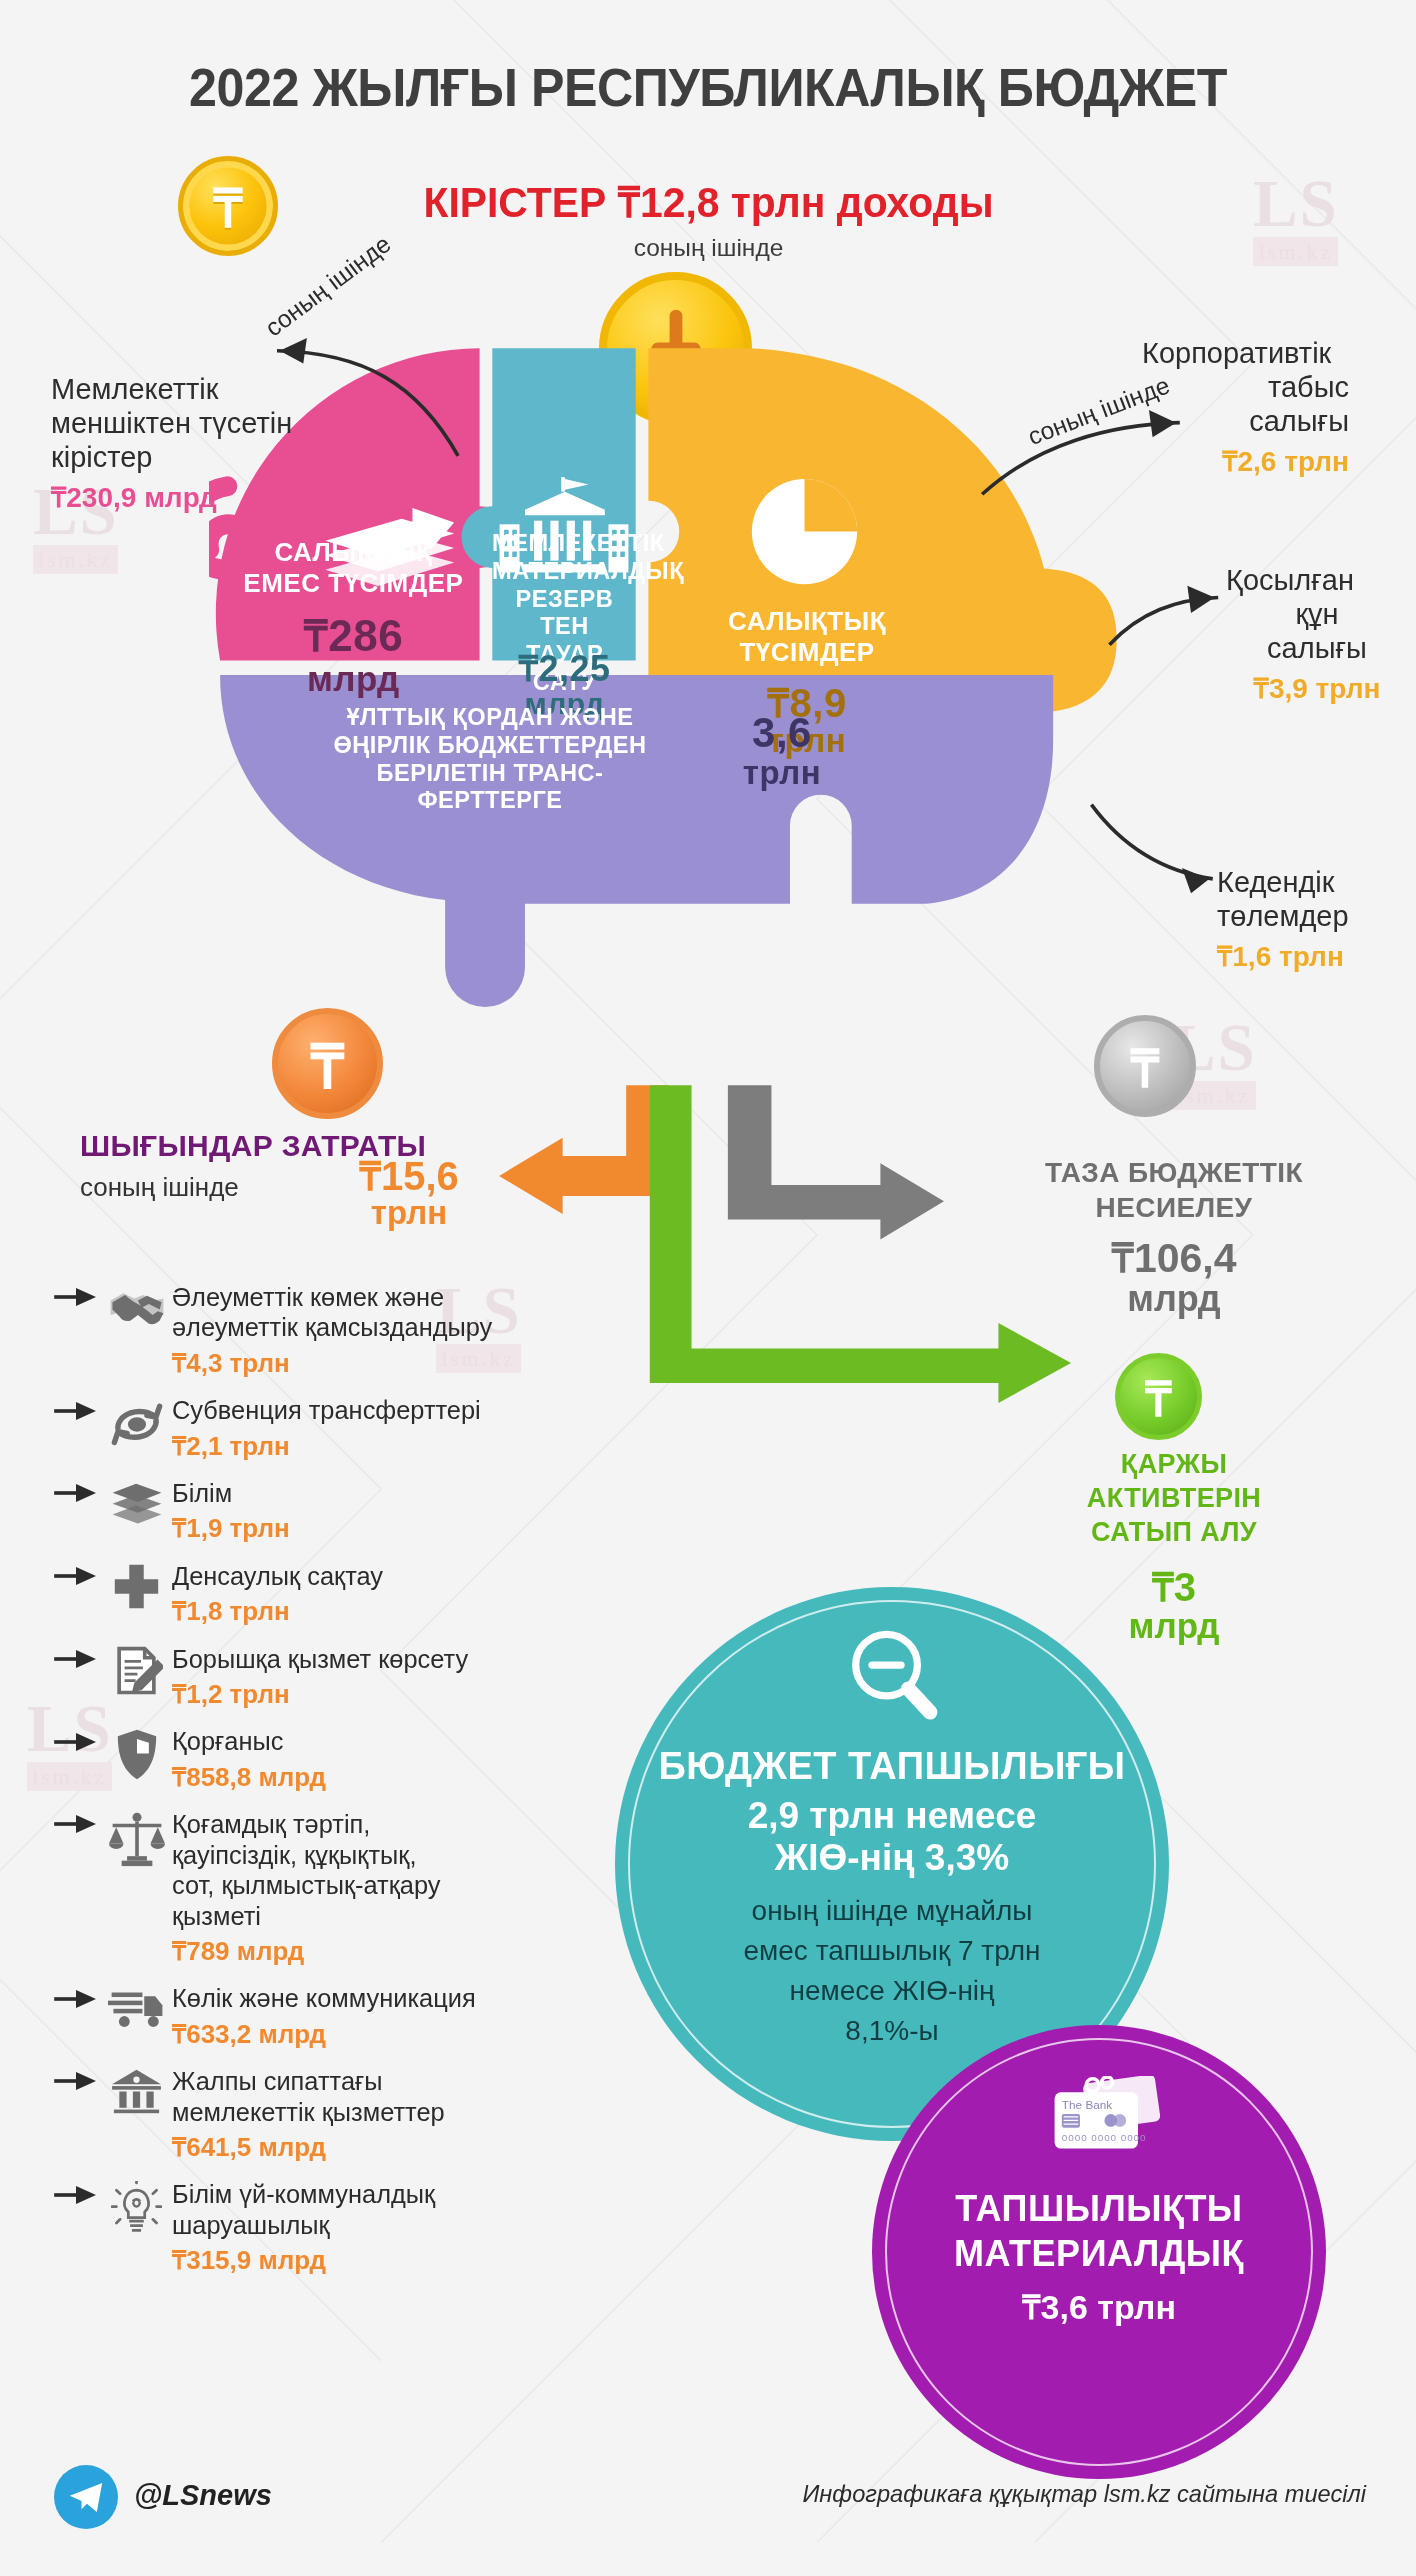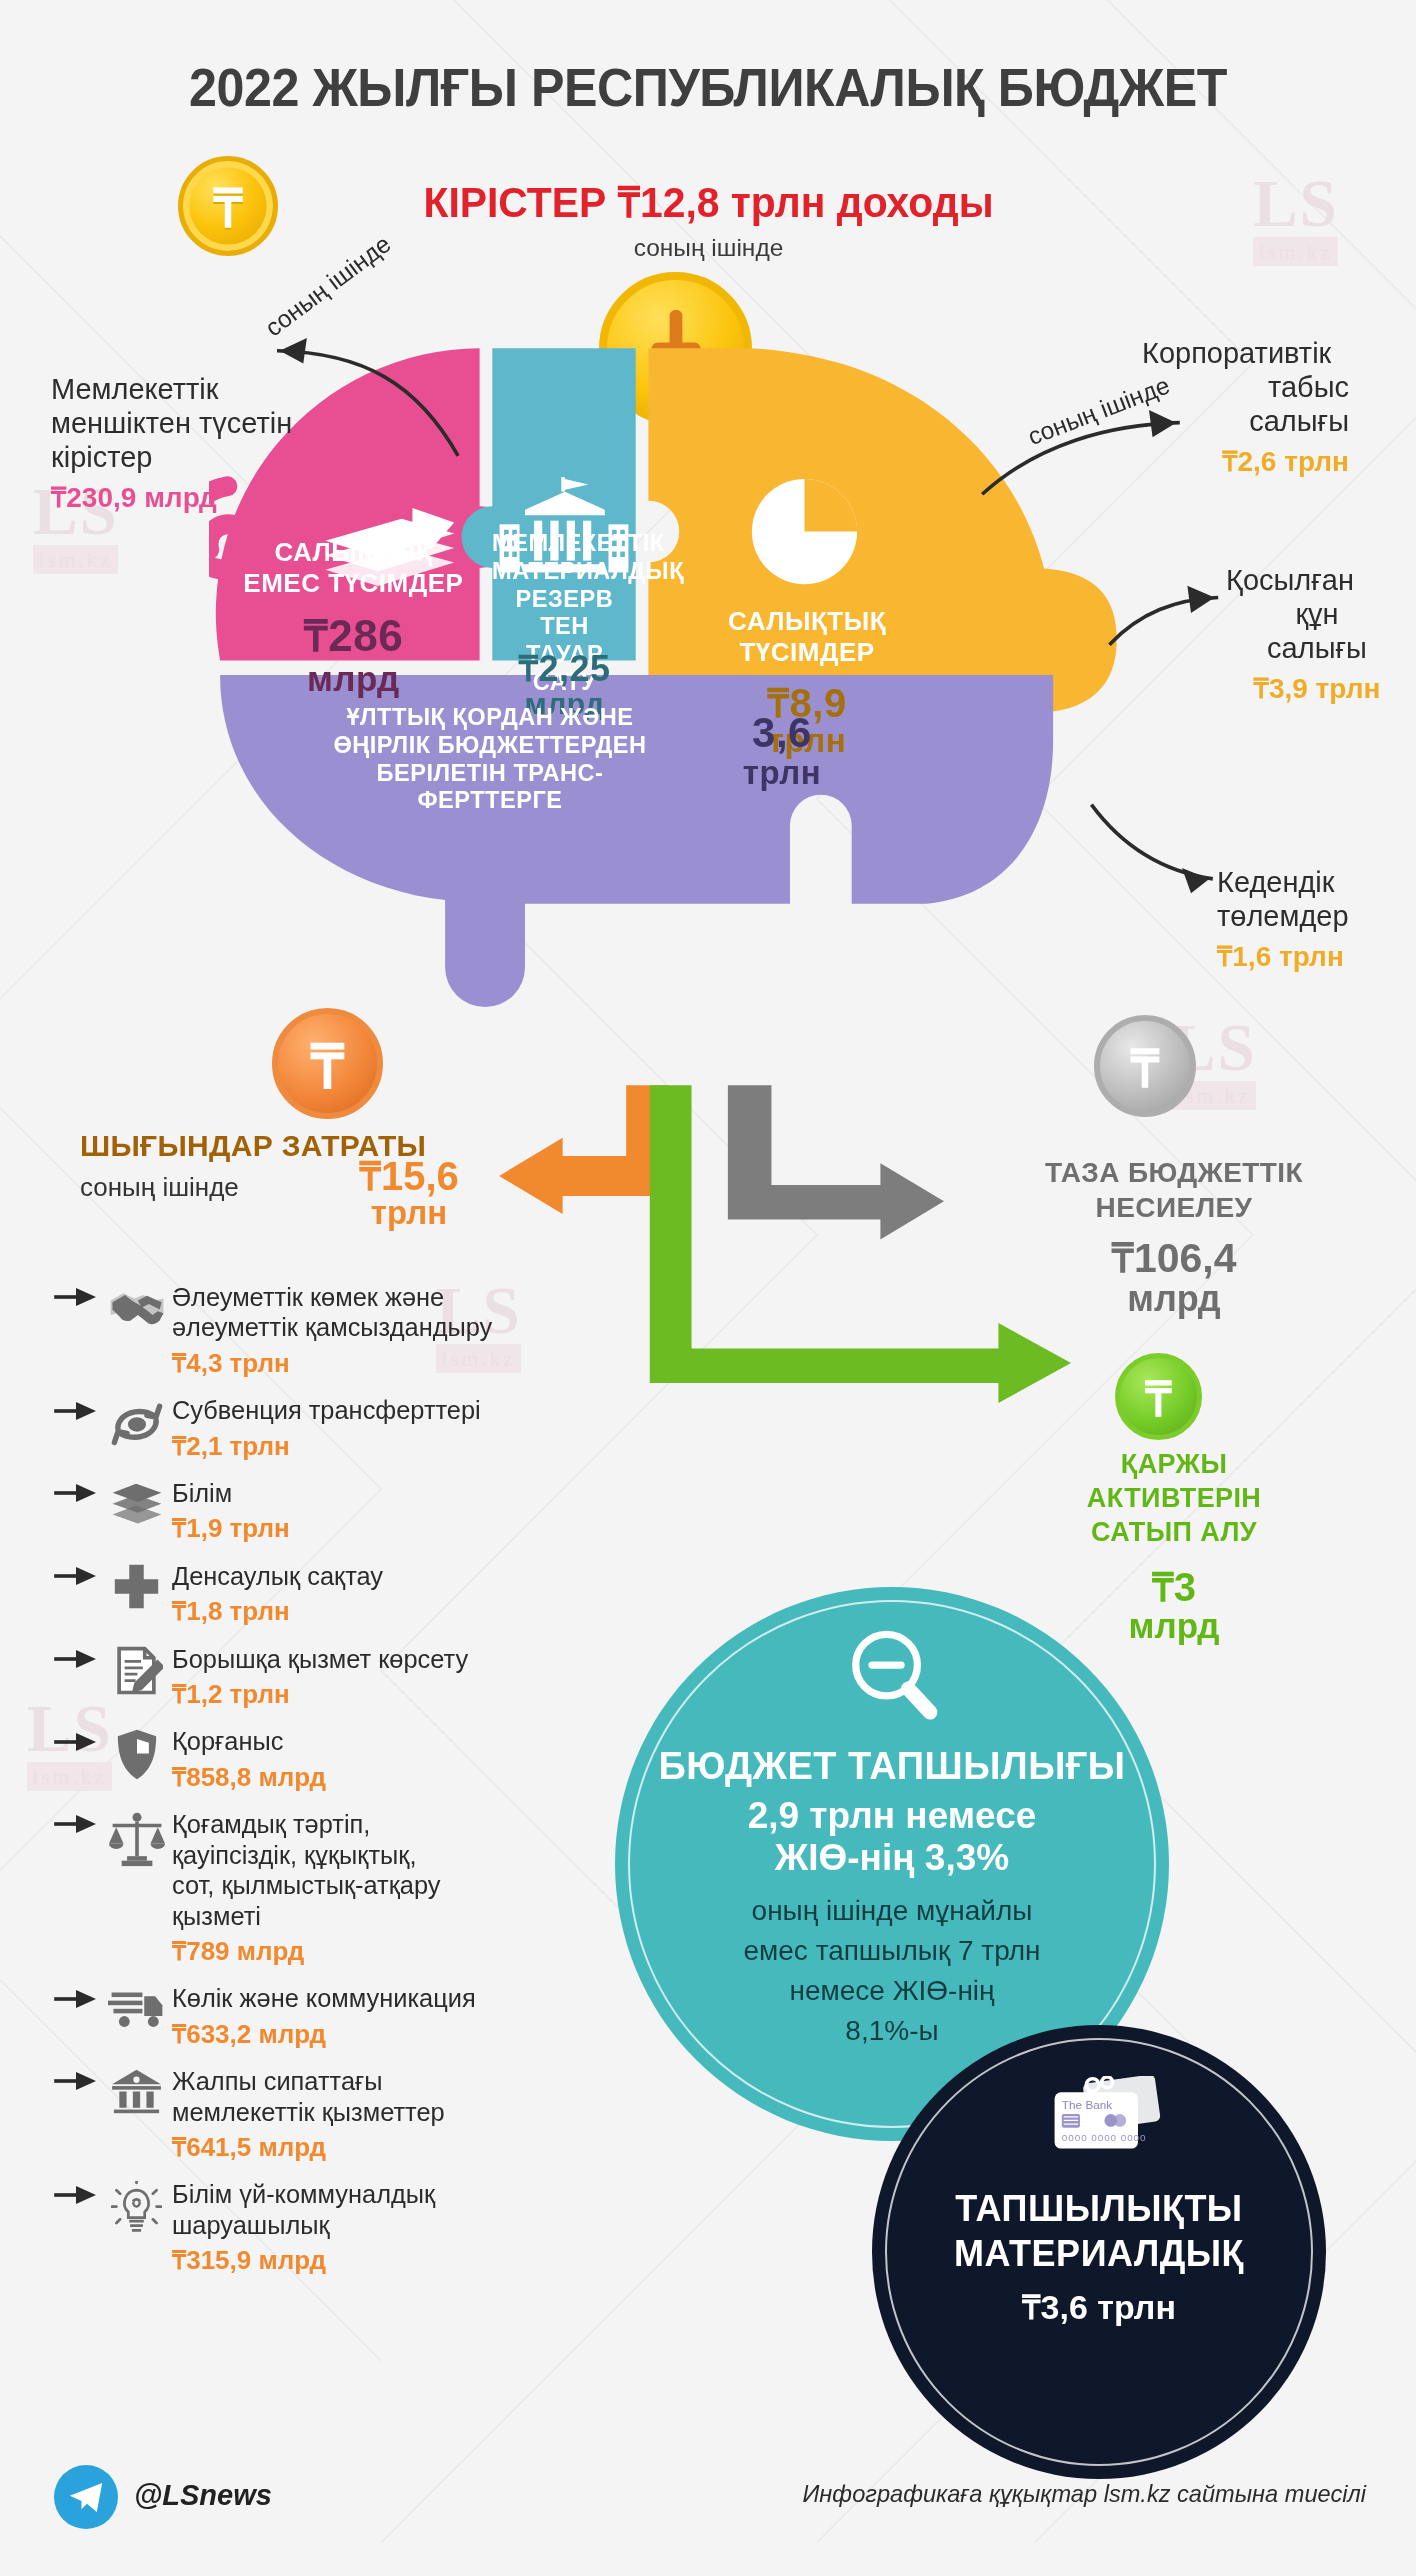--- a/index.html
+++ b/index.html
@@ -70,21 +70,21 @@
               letter-spacing:0.5px; line-height:1.18; }
   .pz-num { font-weight:700; line-height:1.06; }
 
   
   .callout-title { font-size:29px; color:#2d2d2d; line-height:1.18; }
   .callout-val   { font-weight:700; font-size:28px; margin-top:2.7px; }
 
   .arc-label { font-size:24.5px; color:#2b2b2b; white-space:nowrap; }
 
   
-  .exp-head { top:1129px; left:80px; font-size:30px; font-weight:700; color:#a16207;
+  .exp-head { top:1129px; left:80px; font-size:30px; font-weight:700; color:#701a75;
               letter-spacing:0.3px; }
   .exp-sub  { top:1172px; left:80px; font-size:26px; color:#333; }
   .exp-total{ top:1156px; left:341px; font-size:40px; font-weight:700; color:#f1892f;
               line-height:1.0; text-align:center; width:136px;}
   .exp-total small{ display:block; font-size:33px; }
 
   .exp-list { top:1282px; left:54px; width:581px; }
   .exp-row  { display:flex; align-items:flex-start; margin-bottom:15.4px; }
   .exp-arrow{ width:47px; flex:0 0 47px; padding-top:5.4px; }
   .exp-icon { width:71px; flex:0 0 71px; display:flex; align-items:flex-start;
@@ -107,21 +107,21 @@
   .fin-val   { top:1566px; left:1024px; width:300px; text-align:center;
                font-size:40px; font-weight:700; color:#62b616; line-height:1.05; }
   .fin-val small { display:block; font-size:35px; }
 
   
   .circ { border-radius:50%; display:flex; flex-direction:column; align-items:center;
           justify-content:flex-start; color:#fff; text-align:center; }
   .circ-inner { position:absolute; inset:12.7px; border:2.7px solid rgba(255,255,255,.75);
                 border-radius:50%; pointer-events:none; }
   .deficit { top:1587px; left:615px; width:554px; height:554px; background:#46b9bd; }
-  .financing { top:2025px; left:872px; width:454px; height:454px; background:#0f172a; }
+  .financing { top:2025px; left:872px; width:454px; height:454px; background:#a21caf; }
 
   .def-t1 { font-size:38px; font-weight:700; letter-spacing:0.5px; }
   .def-t2 { font-size:37px; font-weight:700; margin-top:7.3px; }
   .def-t3 { font-size:37px; font-weight:700; }
   .def-t4 { font-size:28px; font-weight:400; margin-top:12.7px; line-height:1.42; color:#123e42; }
 
   .fin-c1 { font-size:36px; font-weight:700; letter-spacing:0.5px; line-height:1.25; }
   .fin-c2 { font-size:34px; font-weight:700; margin-top:7.3px; }
 
   

